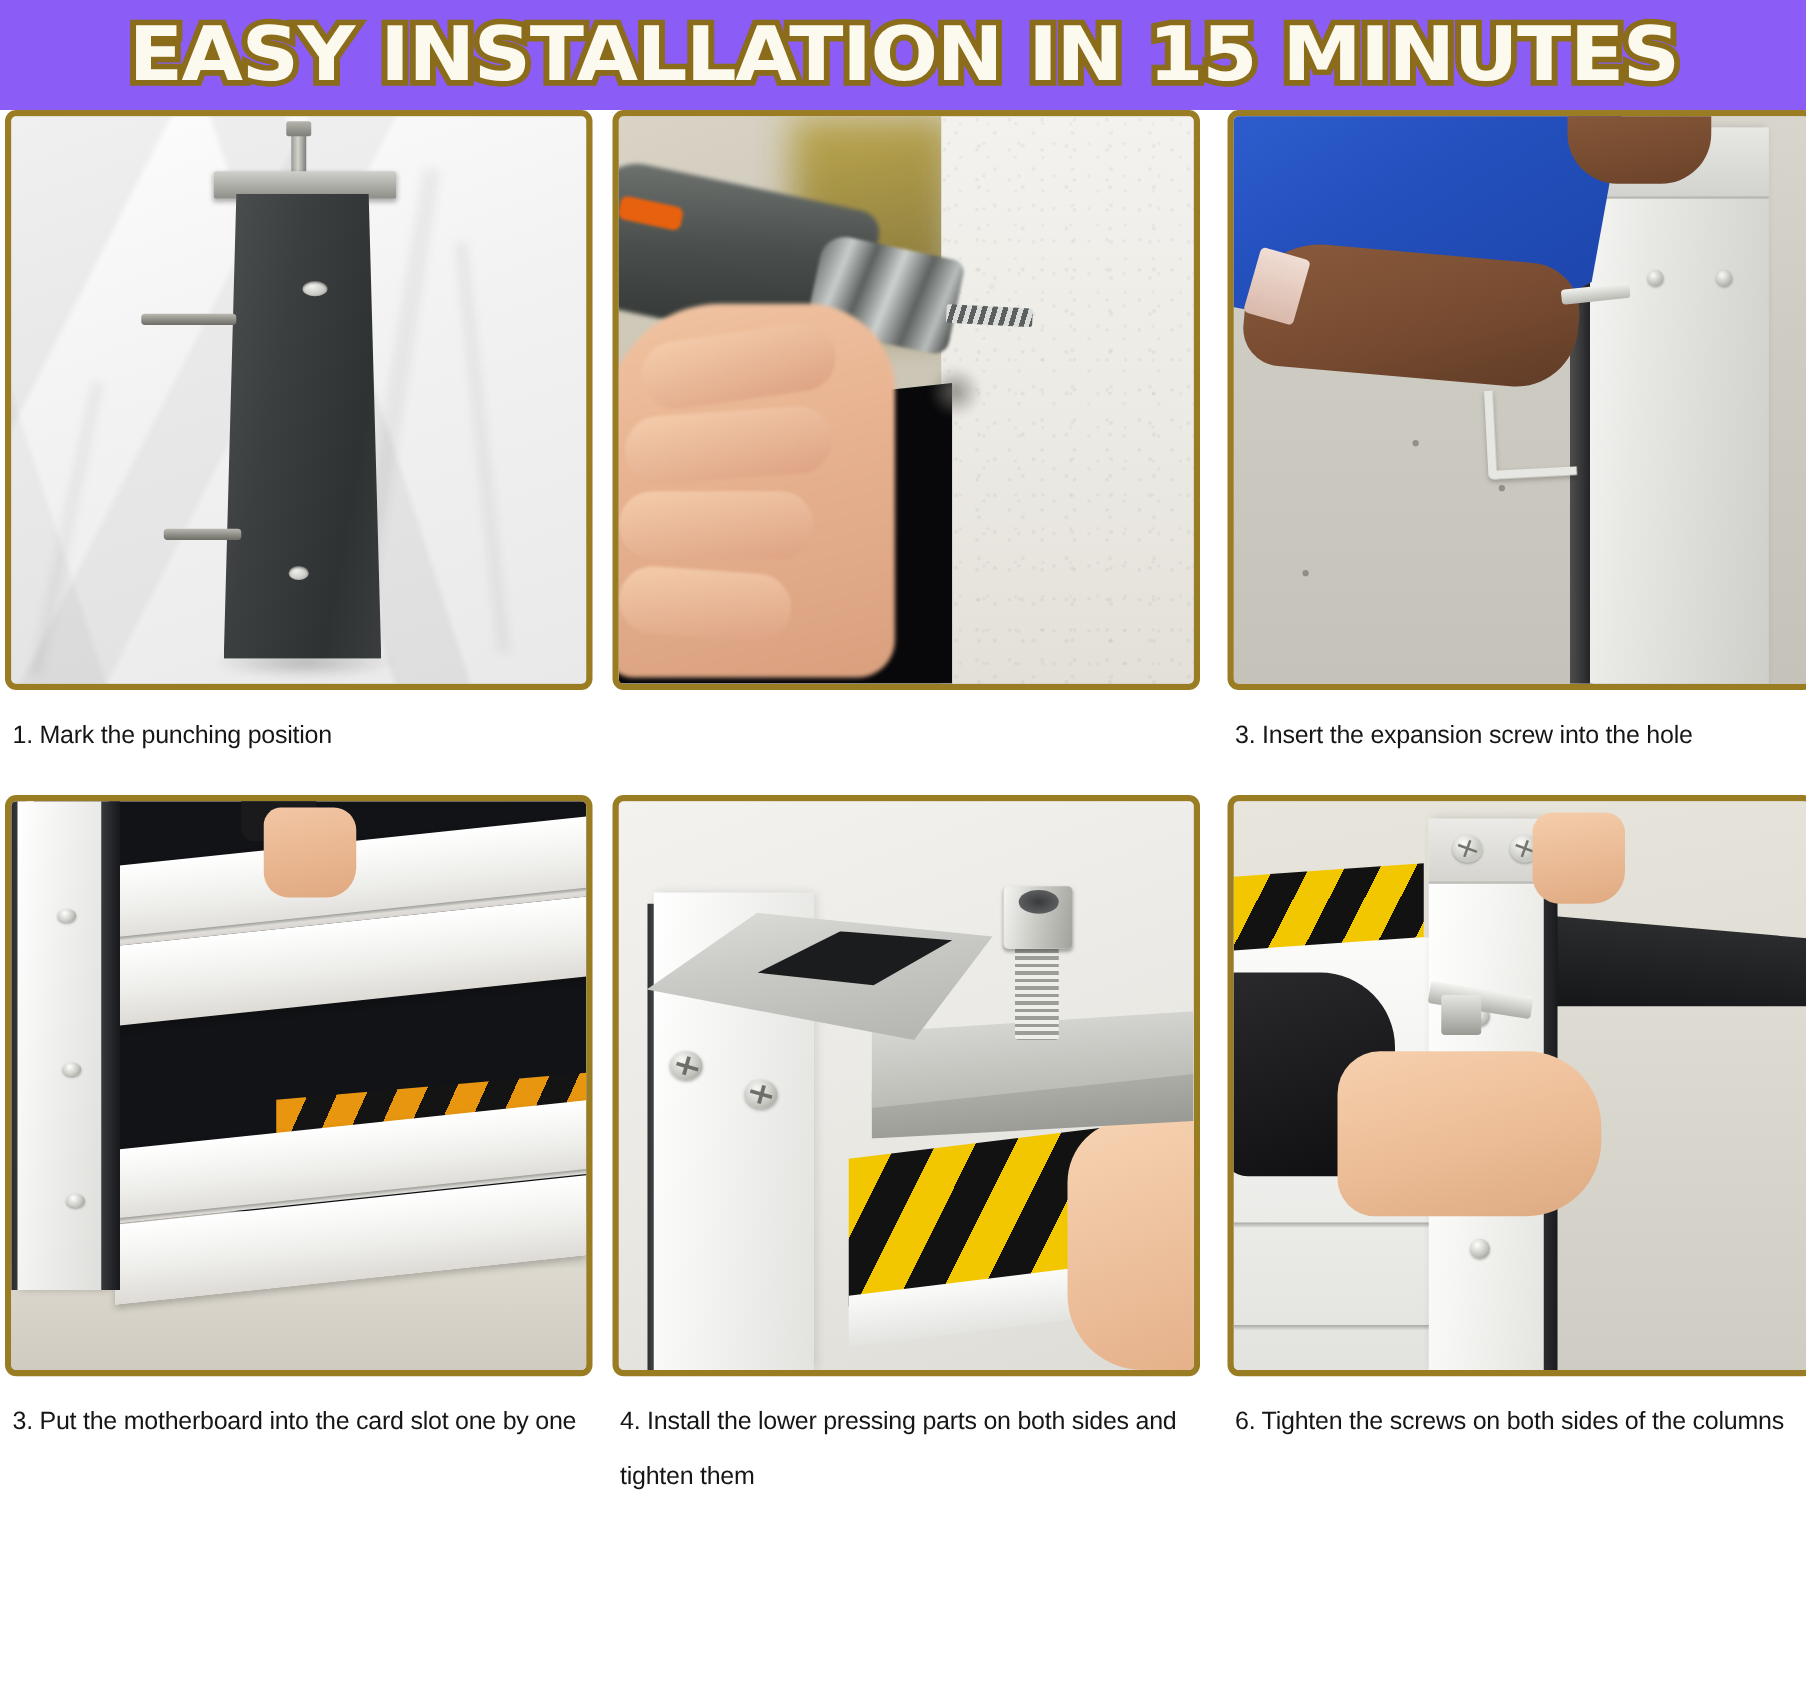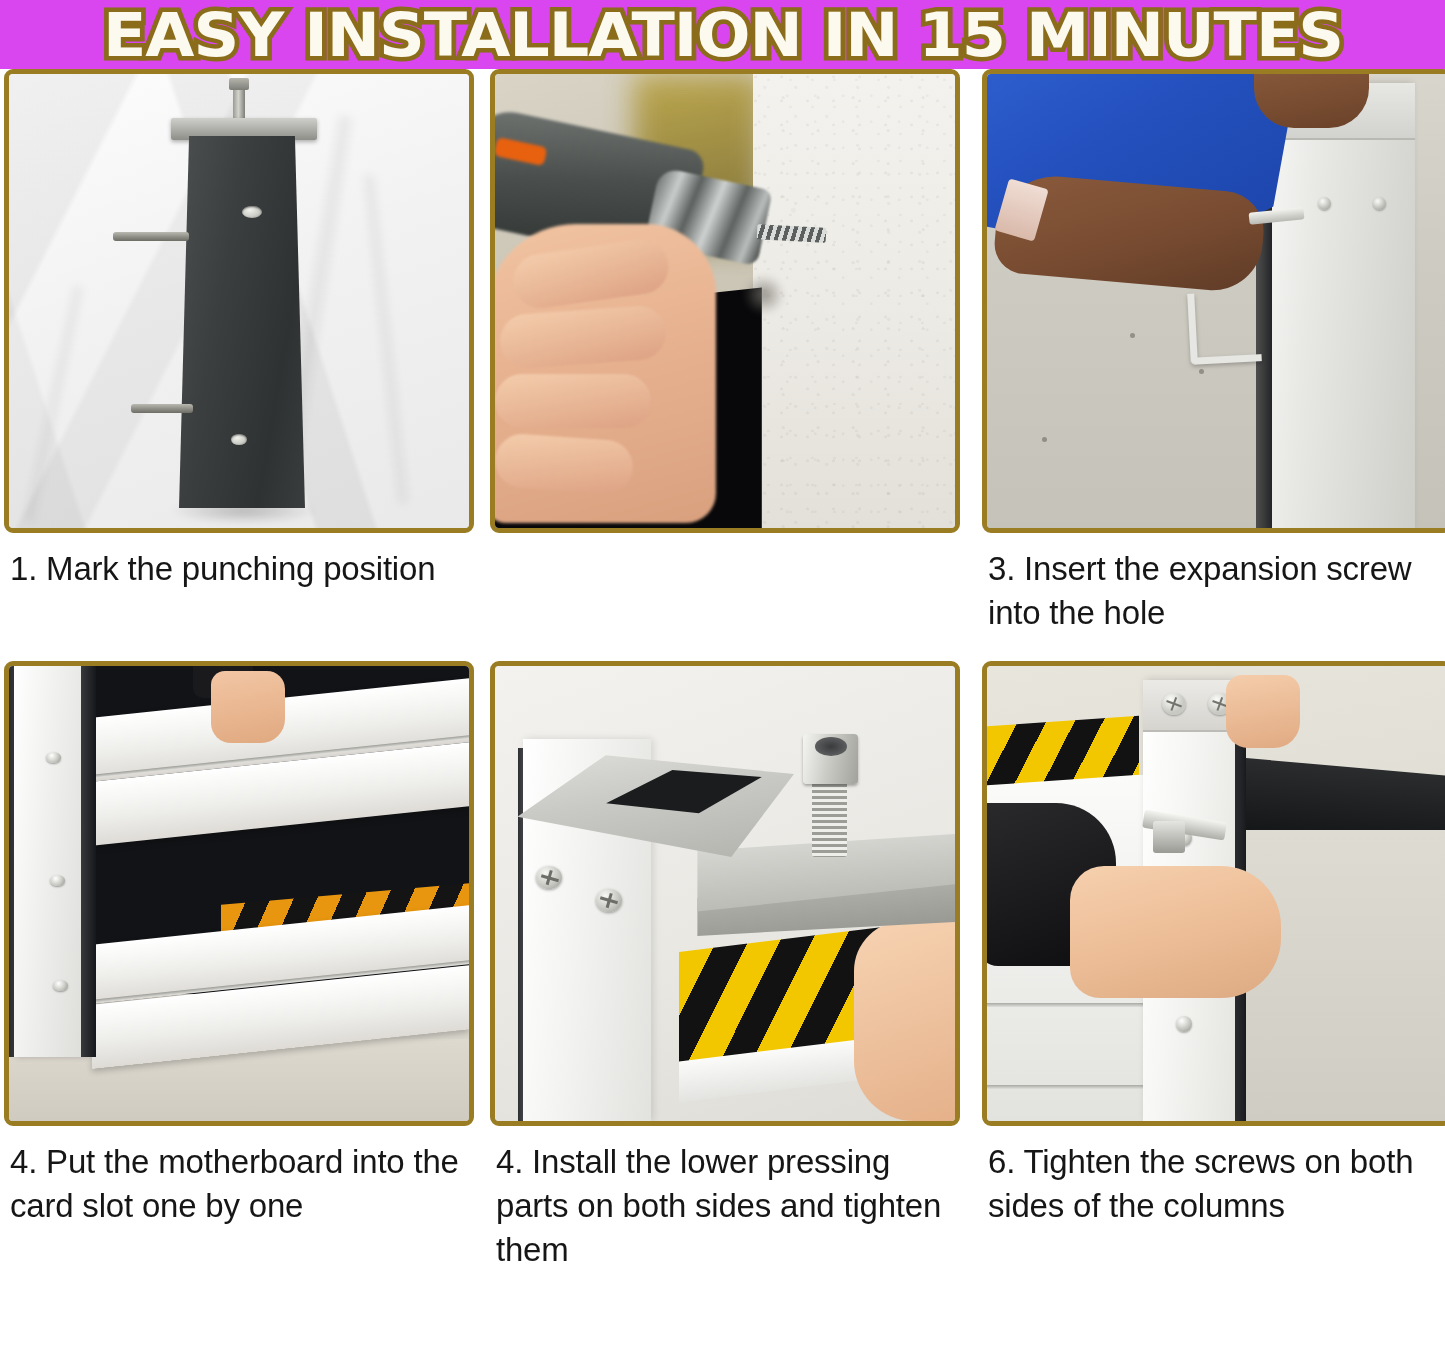--- a/index.html
+++ b/index.html
@@ -11,25 +11,25 @@
     width: 1445px;
     height: 1352px;
     font-family: "Liberation Sans", sans-serif;
     overflow: hidden;
     position: relative;
   }
 
   
   .title-bar {
     width: 1445px;
-    height: 69px;
+    height: 88px;
     display: flex;
     align-items: center;
     justify-content: center;
-    background: #d946ef;
+    background: #8b5cf6;
   }
   .title-text {
     font-family: "DejaVu Sans", sans-serif;
     font-weight: bold;
     font-size: 60px;
     line-height: 64px;
     letter-spacing: -1px;
     transform: scaleX(1.06);
     transform-origin: center center;
     color: #FCF9EE;
@@ -66,21 +66,21 @@
   }
   .photo-frame.row2 { height: 465px; }
   .photo-inner {
     position: absolute;
     inset: 0;
     overflow: hidden;
   }
 
   .caption {
     font-family: "Liberation Sans", sans-serif;
-    font-size: 33px;
+    font-size: 20px;
     line-height: 44px;
     color: #161616;
     font-weight: 400;
     padding: 14px 2px 0 6px;
     letter-spacing: -0.2px;
     max-width: 462px;
   }
 
   .row-gap { height: 26px; }
 
@@ -596,21 +596,21 @@
         <div class="p4-post-dark"></div>
         <div class="p4-post"></div>
         <div class="p4-post-inner"></div>
         <div class="p4-screw" style="left:8%;top:19%;"></div>
         <div class="p4-screw" style="left:9%;top:46%;"></div>
         <div class="p4-screw" style="left:9.5%;top:69%;"></div>
         <div class="p4-sleeve"></div>
         <div class="p4-hand"></div>
       </div>
     </div>
-    <div class="caption">4. Put the motherboard into the card slot one by one</div>
+    <div class="caption">3. Put the motherboard into the card slot one by one</div>
   </div>
 
   <div class="step-cell">
     <div class="photo-frame row2">
       <div class="photo-inner">
         <div class="p5-bg"></div>
         <div class="p5-col-edge"></div>
         <div class="p5-column"></div>
         <div class="p5-hazard"></div>
         <div class="p5-whitebar"></div>

